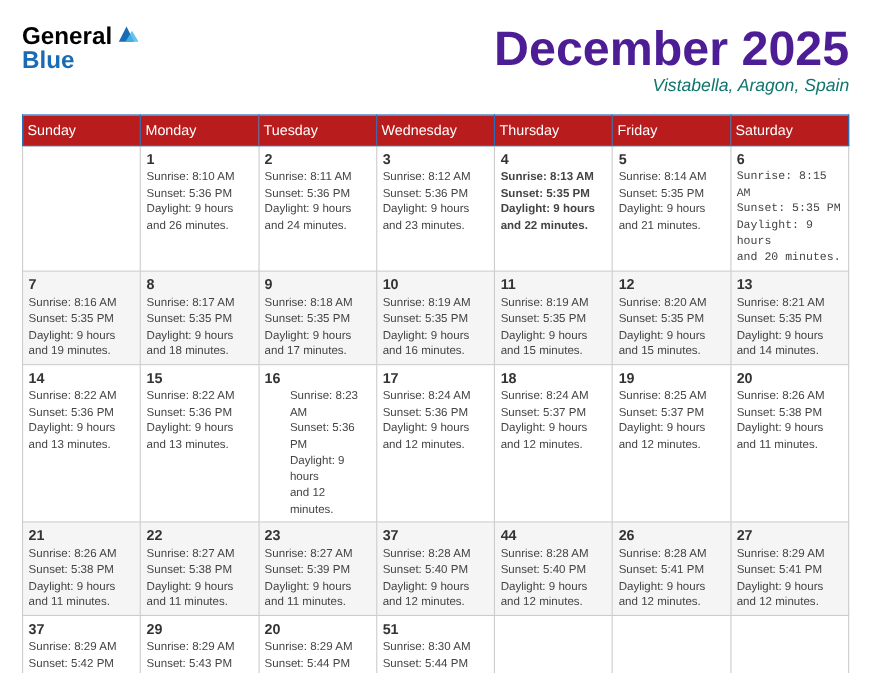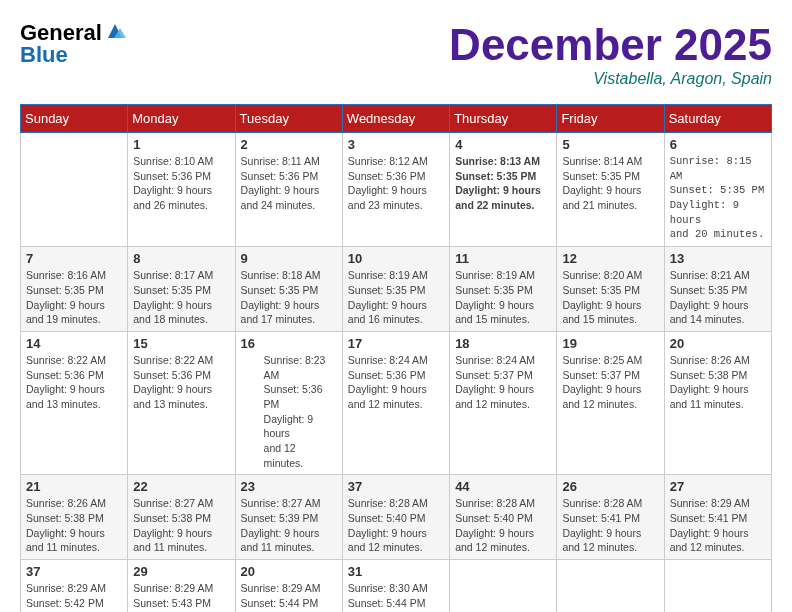--- a/index.html
+++ b/index.html
@@ -325,21 +325,21 @@
 and 13 minutes.</div>
         </td>
         <td>
           <span class="day-number">20</span>
           <div class="day-info" style="white-space: pre-line;">Sunrise: 8:29 AM
 Sunset: 5:44 PM
 Daylight: 9 hours
 and 14 minutes.</div>
         </td>
         <td>
-          <span class="day-number">31</span>
+          <span class="day-number">51</span>
           <div class="day-info" style="white-space: pre-line;">Sunrise: 8:30 AM
 Sunset: 5:44 PM
 Daylight: 9 hours
 and 14 minutes.</div>
         </td>
         <td class="empty"></td>
         <td class="empty"></td>
         <td class="empty"></td>
       </tr>
     </tbody>

